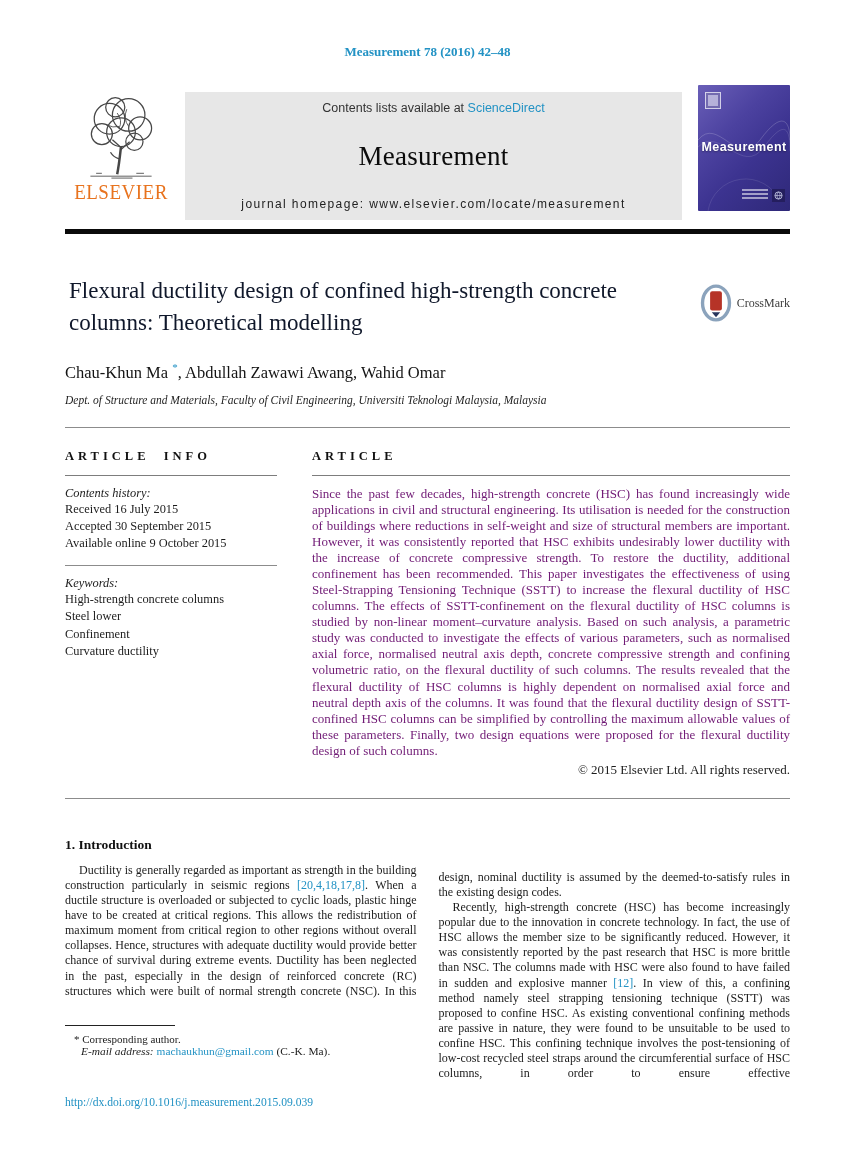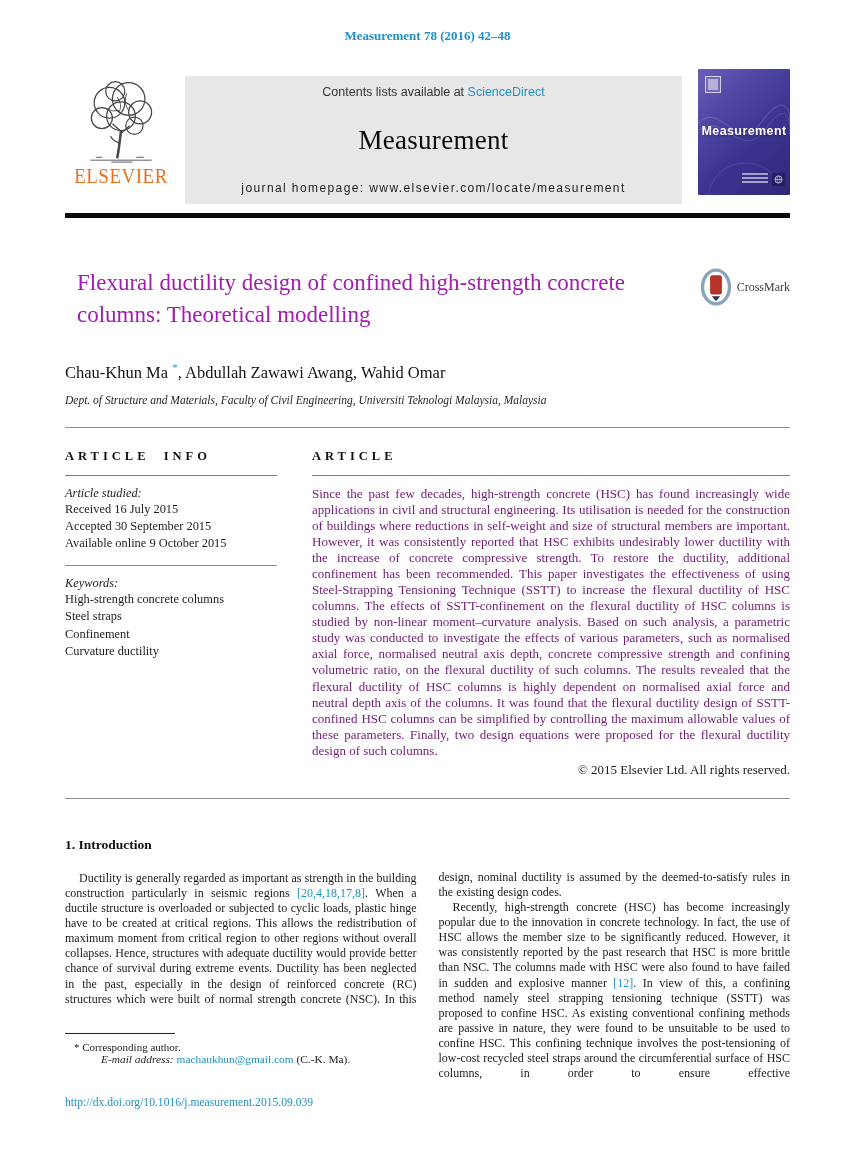--- a/index.html
+++ b/index.html
@@ -4,21 +4,21 @@
 <style>
   html, body { margin:0; padding:0; background:#ffffff; }
   body { width:846px; height:1155px; overflow:hidden; position:relative;
          font-family:"Liberation Serif","DejaVu Serif",serif; color:#1c1c1c; }
   .sans { font-family:"Liberation Sans","DejaVu Sans",sans-serif; }
   .page { padding:0 56px 0 65px; }
 
   a, .link { color:#2292c4; text-decoration:none; cursor:pointer; }
 
   
-  .citation { text-align:center; padding-top:28px; font-size:13px; font-weight:600; color:#2292c4; }
+  .citation { text-align:center; padding-top:44px; font-size:13px; font-weight:600; color:#2292c4; }
 
   
   .masthead { display:flex; margin-top:32px; align-items:stretch; }
   .els-block { width:112px; flex:none; display:flex; flex-direction:column; align-items:center; justify-content:flex-start; }
   .els-word { font-size:19px; letter-spacing:.5px; color:#e8731e; margin-top:2px; transform:scaleY(1.05); }
   .banner { flex:1; margin-left:8px; background:#e7e7e7; height:110px;
             display:flex; flex-direction:column; align-items:center; justify-content:space-between;
             padding:9px 0 9px 0; }
   .contents-line { font-size:12.5px; color:#333; }
   .banner-title { font-size:27px; color:#0c0c0c; letter-spacing:.3px; }
@@ -35,21 +35,21 @@
   .cover-waves { position:absolute; inset:0; width:100%; height:100%; }
   .cover-lines { position:absolute; right:22px; bottom:12px; width:26px; }
   .cover-lines div { height:2px; margin-top:2px; background:rgba(255,255,255,.55); }
   .cover-globe { position:absolute; right:5px; bottom:9px; width:13px; height:13px;
                  background:#241e5e; display:flex; align-items:center; justify-content:center; }
 
   .thick-rule { height:5px; background:#0a0a0a; margin-top:9px; }
 
   
   .title-row { display:flex; justify-content:space-between; margin-top:37px; }
-  .paper-title { font-size:23px; font-weight:normal; line-height:1.38; color:#a21caf; width:610px; margin:12px; }
+  .paper-title { font-size:23px; font-weight:normal; line-height:1.38; color:#0f172a; width:610px; margin:4px; }
   .crossmark { display:flex; align-items:center; gap:5px; margin-top:10px; height:44px; }
   .crossmark-label { font-size:12px; color:#3d3d3d; font-family:"Liberation Serif",serif; }
 
   .authors { margin-top:19px; font-size:16.5px; color:#141414; }
   .authors sup { color:#2292c4; font-size:11px; }
   .affiliation { margin-top:11px; font-size:11.5px; font-style:italic; color:#1f1f1f; }
 
   .rule-full { border:none; border-top:1px solid #8c8c8c; margin:21px 0 0 0; }
 
   
@@ -63,31 +63,31 @@
   .info-item { font-size:12.4px; line-height:1.38; }
   .abstract-text { font-size:13px; line-height:1.235; text-align:justify; color:#701a75; }
   .abstract-copy { font-size:13px; text-align:right; margin-top:3px; }
 
   .rule-after-abs { border:none; border-top:1px solid #8c8c8c; margin:20px 0 0 0; }
 
   
   .body-cols { display:flex; gap:22px; margin-top:38px; }
   .col { flex:1; }
   .col-right { padding-top:33px; }
-  h2.intro-head { font-size:13.5px; margin:0 0 18px 0; color:#111; }
+  h2.intro-head { font-size:13.5px; margin:0 0 10px 0; color:#111; }
   .para { font-size:12px; line-height:1.26; text-align:justify; margin:0; color:#1b1b1b; }
   .para.indent { text-indent:14px; }
   .para.cont { text-align-last:justify; }
 
   
   .footnote { margin-top:26px; }
   .fn-rule { width:110px; border:none; border-top:1px solid #222; margin:0 0 7px 0; }
   .fn-line { font-size:11px; padding-left:9px; }
   .fn-email { font-size:11.4px; padding-left:16px; }
-  .fn-email .lbl { font-style:italic;margin-left:20px; }
+  .fn-email .lbl { font-style:italic; }
 
   .doi-block { margin-top:14px; font-size:11.6px; line-height:1.4; }
 </style>
 </head>
 <body>
 
 <div class="page">
 
   <div class="citation">Measurement 78 (2016) 42–48</div>
 
@@ -158,28 +158,28 @@
     <sup>*</sup><span>, Abdullah Zawawi Awang, Wahid Omar</span>
   </div>
   <div class="affiliation">Dept. of Structure and Materials, Faculty of Civil Engineering, Universiti Teknologi Malaysia, Malaysia</div>
 
   <hr class="rule-full">
 
   <div class="meta-section">
     <div class="info-col">
       <div class="sec-head">ARTICLE INFO</div>
       <hr class="head-rule">
-      <div class="info-label">Article studied:</div>
+      <div class="info-label">Contents history:</div>
       <div class="info-item">Received 16 July 2015</div>
       <div class="info-item">Accepted 30 September 2015</div>
       <div class="info-item">Available online 9 October 2015</div>
       <hr class="mid-rule">
       <div class="info-label">Keywords:</div>
       <div class="info-item">High-strength concrete columns</div>
-      <div class="info-item">Steel straps</div>
+      <div class="info-item">Steel lower</div>
       <div class="info-item">Confinement</div>
       <div class="info-item">Curvature ductility</div>
     </div>
 
     <div class="abstract-col">
       <div class="sec-head">ARTICLE</div>
       <hr class="head-rule">
       <div class="abstract-text">Since the past few decades, high-strength concrete (HSC) has found increasingly wide applications in civil and structural engineering. Its utilisation is needed for the construction of buildings where reductions in self-weight and size of structural members are important. However, it was consistently reported that HSC exhibits undesirably lower ductility with the increase of concrete compressive strength. To restore the ductility, additional confinement has been recommended. This paper investigates the effectiveness of using Steel-Strapping Tensioning Technique (SSTT) to increase the flexural ductility of HSC columns. The effects of SSTT-confinement on the flexural ductility of HSC columns is studied by non-linear moment–curvature analysis. Based on such analysis, a parametric study was conducted to investigate the effects of various parameters, such as normalised axial force, normalised neutral axis depth, concrete compressive strength and confining volumetric ratio, on the flexural ductility of such columns. The results revealed that the flexural ductility of HSC columns is highly dependent on normalised axial force and neutral depth axis of the columns. It was found that the flexural ductility design of SSTT-confined HSC columns can be simplified by controlling the maximum allowable values of these parameters. Finally, two design equations were proposed for the flexural ductility design of such columns.</div>
       <div class="abstract-copy">© 2015 Elsevier Ltd. All rights reserved.</div>
     </div>

